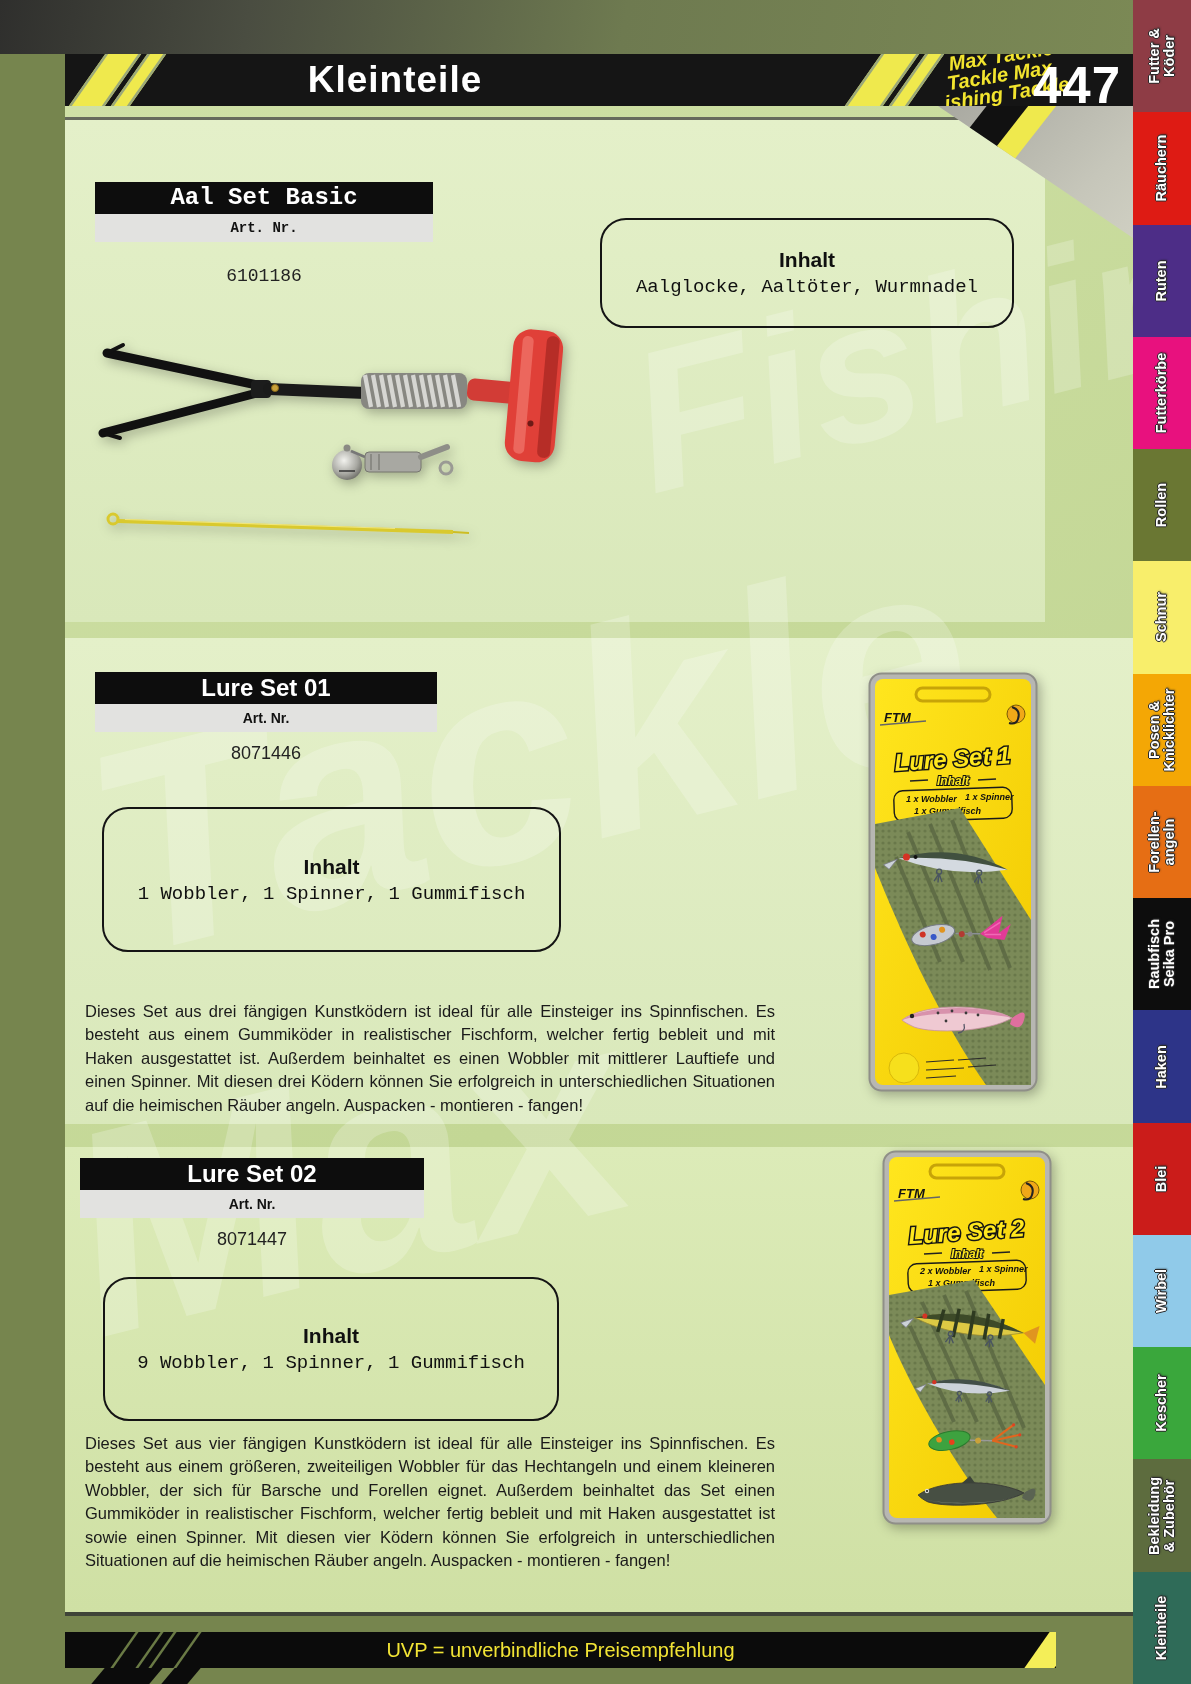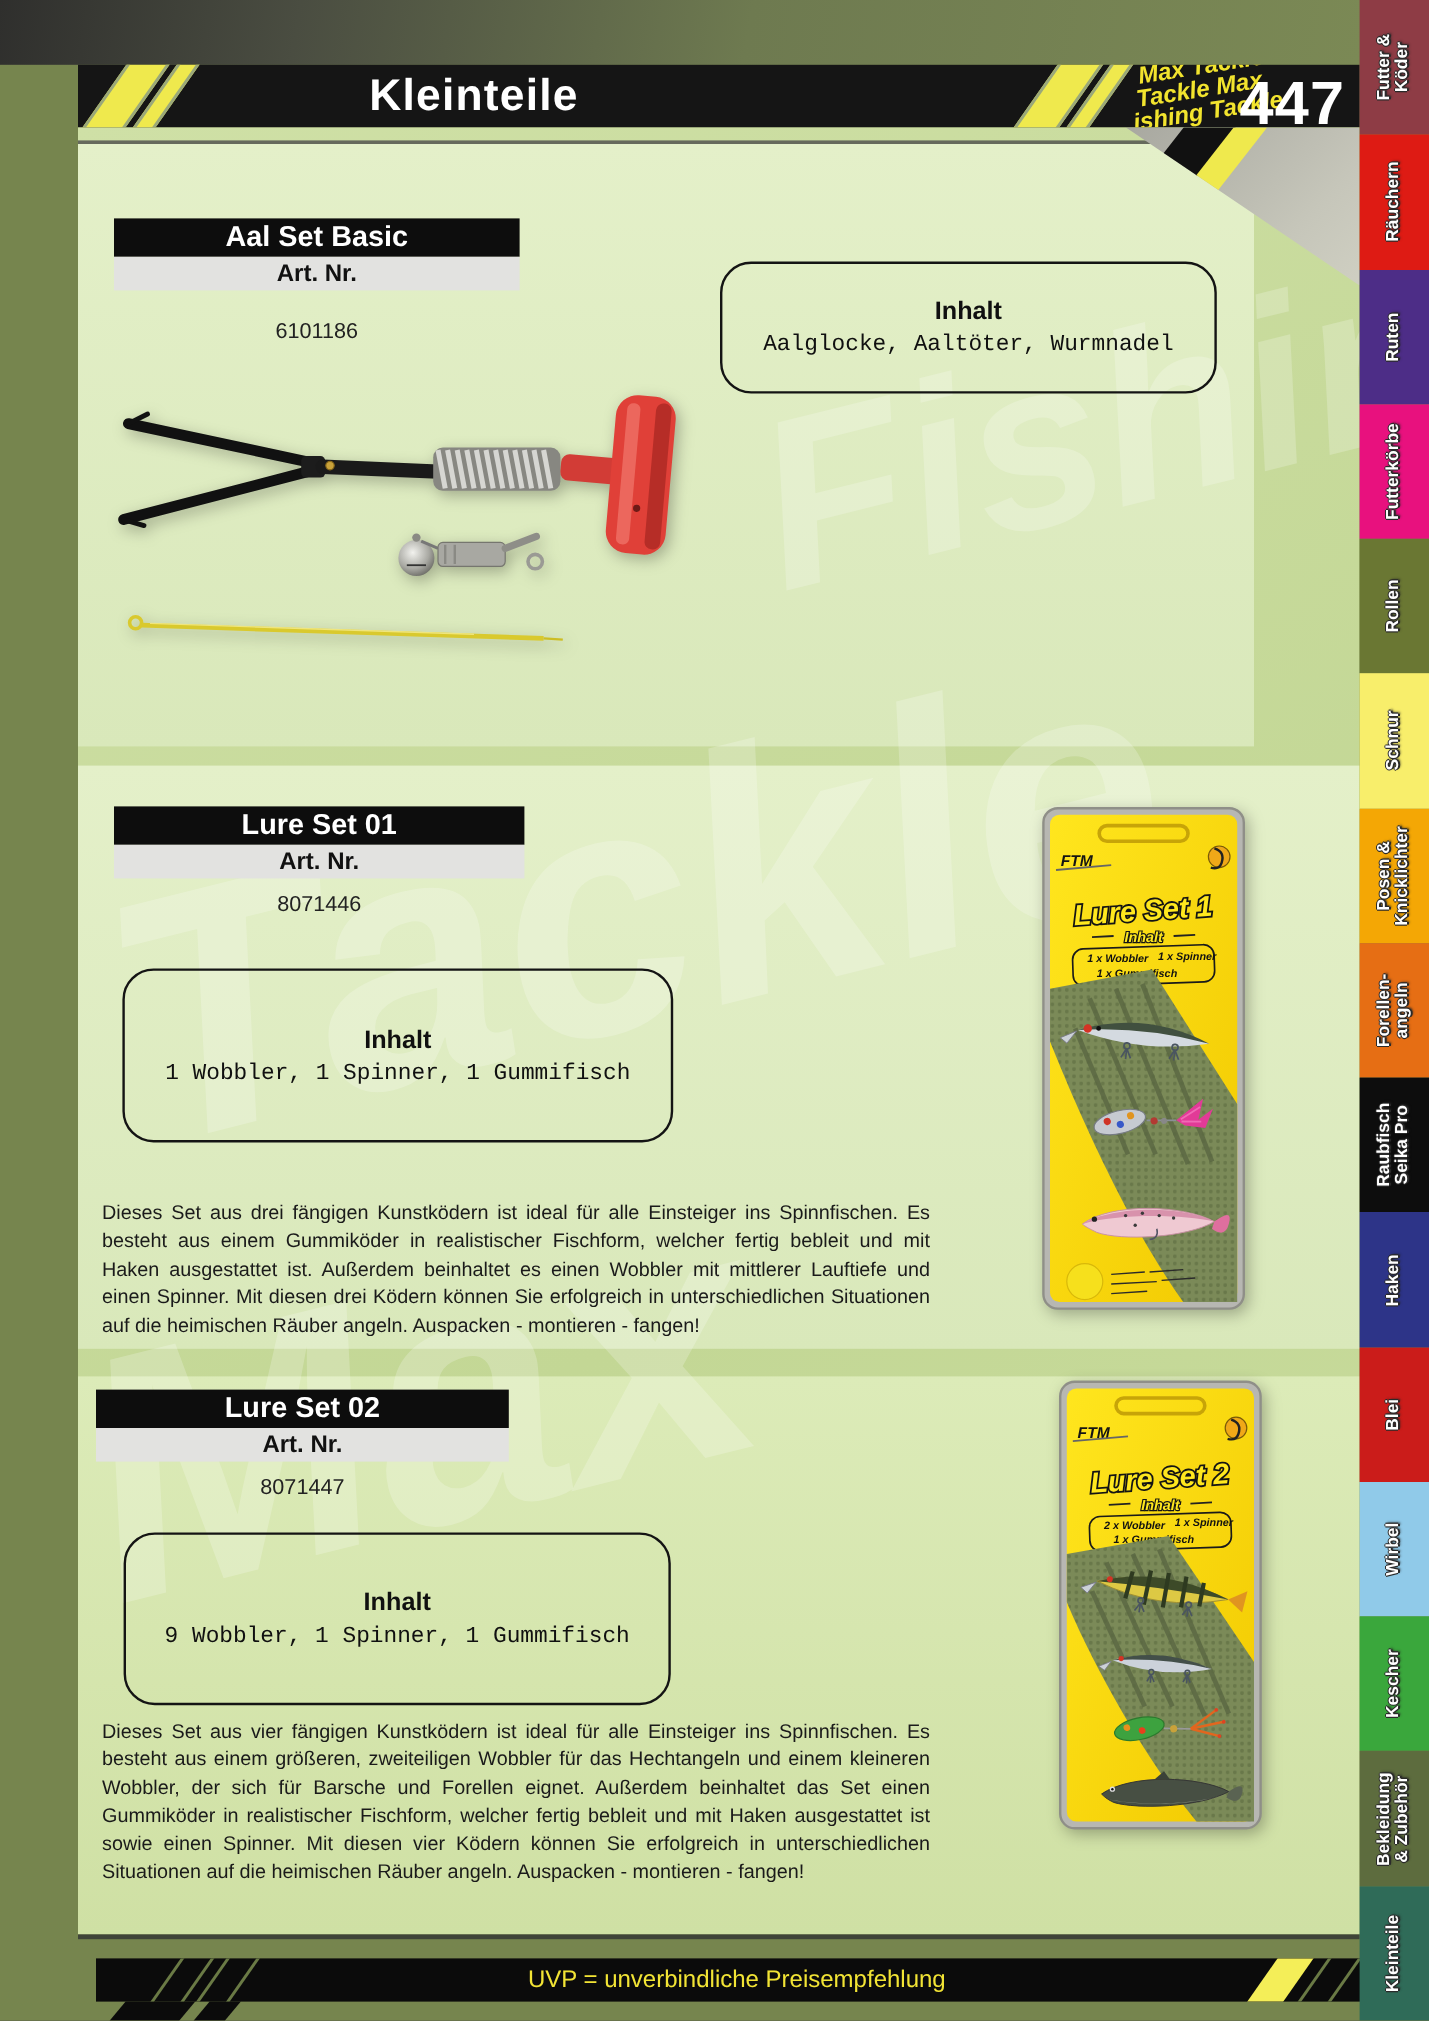--- a/index.html
+++ b/index.html
@@ -36,21 +36,21 @@
   
   .content{left:65px;top:106px;width:1068px;height:1506px;overflow:hidden;z-index:1;
     background:linear-gradient(150deg,#cfe0a6 0%,#c3d795 60%,#c9dc9e 100%);}
   .panel{background:linear-gradient(180deg,#e4f0c9 0%,#d9e8ba 100%);}
   .watermark{color:rgba(255,255,255,.22);font-weight:bold;font-style:italic;
     white-space:nowrap;transform:rotate(-14deg);z-index:2;}
 
   
   .pt-black{background:#0d0d0d;color:#fff;font-size:24px;font-weight:bold;
     text-align:center;line-height:32px;height:32px;}
-  .pt-grey{background:#e2e2e0;color:#111;font-size:20px;font-weight:bold;
+  .pt-grey{background:#e2e2e0;color:#111;font-size:14px;font-weight:bold;
     text-align:center;line-height:28px;height:28px;}
   .art-nr{color:#222;font-size:18px;text-align:center;}
 
   .inhalt-box{border:2.5px solid #141414;border-radius:26px;display:flex;
     flex-direction:column;justify-content:center;text-align:center;color:#101010;z-index:3;}
   .inhalt-box .t{font-size:21px;font-weight:bold;margin-bottom:4px;}
   .inhalt-box .c{font-size:19px;font-family:Liberation Mono, monospace;}
 
   .desc{color:#1a1a1a;font-size:16.5px;line-height:1.42;text-align:justify;z-index:3;}
 
@@ -58,21 +58,21 @@
   .sidebar{right:0;top:0;width:58px;height:1684px;display:flex;flex-direction:column;z-index:10;}
   .tab{flex:1;position:relative;}
   .tab-label{position:absolute;top:50%;left:50%;width:108px;
     transform:translate(-50%,-50%) rotate(-90deg);
     color:#fff;font-size:14.5px;font-weight:bold;line-height:1.05;text-align:center;
     white-space:pre-line;
     text-shadow:1px 0 #2a2a2a,-1px 0 #2a2a2a,0 1px #2a2a2a,0 -1px #2a2a2a,1px 1px 2px #222;}
 
   
   .footer-line{left:65px;top:1612px;width:1068px;height:4px;background:#3f4438;z-index:4;}
-  .footer-bar{left:80px;top:1632px;width:1068px;height:36px;background:#0b0b0b;
+  .footer-bar{left:65px;top:1632px;width:991px;height:36px;background:#0b0b0b;
     overflow:hidden;z-index:6;}
   .footer-text{width:100%;text-align:center;line-height:36px;color:#f2e435;font-size:20px;}
   .fstripe-o{top:-6px;height:48px;width:22px;transform:skewX(-35deg);
     border-left:3px solid #6a7a45;border-right:3px solid #6a7a45;}
   .fstripe-y{top:-6px;height:48px;width:30px;background:#f4ee58;transform:skewX(-35deg);}
   .corner-wedge{background:#0b0b0b;transform:skewX(-40deg);z-index:5;}
 
   svg text{font-family:"Liberation Sans",sans-serif;}
   .shadowed{filter:drop-shadow(3px 4px 6px rgba(0,0,0,.28));}
 </style>
@@ -107,21 +107,21 @@
       </div>
     </div>
     <div class="abs page-num">447</div>
   </div>
   <div class="abs corner">
     <div class="cb"></div>
     <div class="cy"></div>
   </div>
   <div class="abs under-line"></div>
 
-  <div class="abs" style="left:95px;top:182px;width:338px;z-index:3;">
+  <div class="abs" style="left:95px;top:182px;width:338px;z-index:3;font-family:Liberation Mono, monospace;">
     <div class="pt-black">Aal Set Basic</div>
     <div class="pt-grey">Art. Nr.</div>
     <div class="art-nr" style="margin-top:24px;">6101186</div>
   </div>
 
   <div class="abs inhalt-box" style="left:600px;top:218px;width:410px;height:106px;">
     <div class="t">Inhalt</div>
     <div class="c">Aalglocke, Aaltöter, Wurmnadel</div>
   </div>
 

